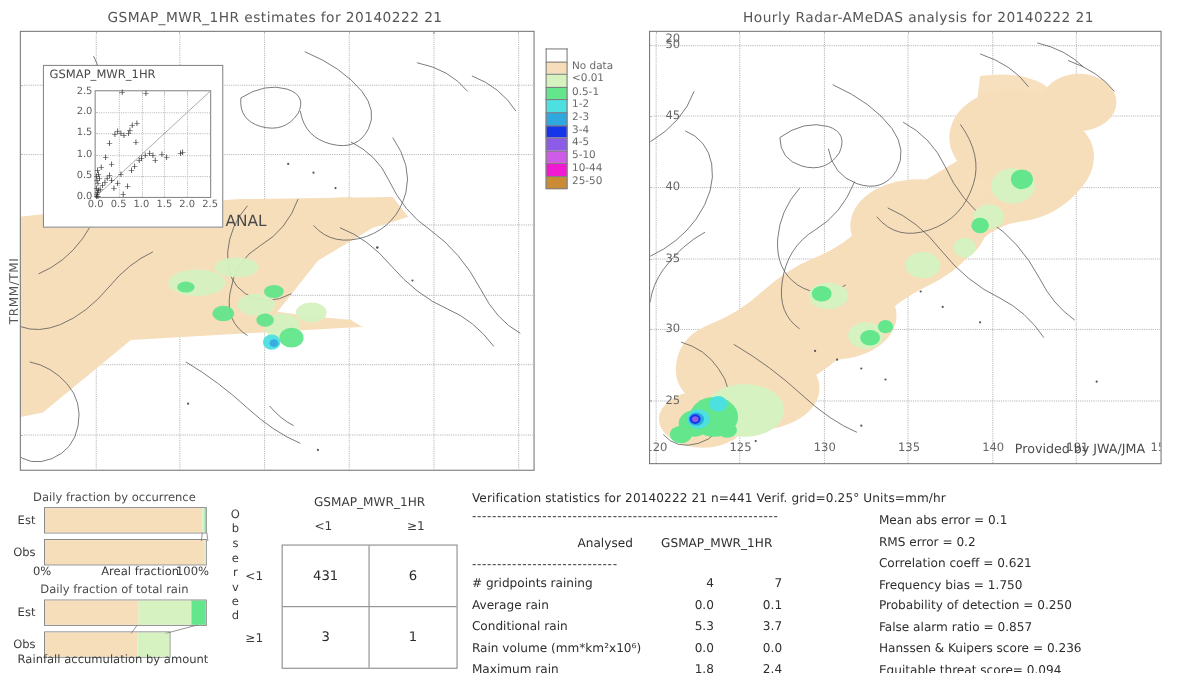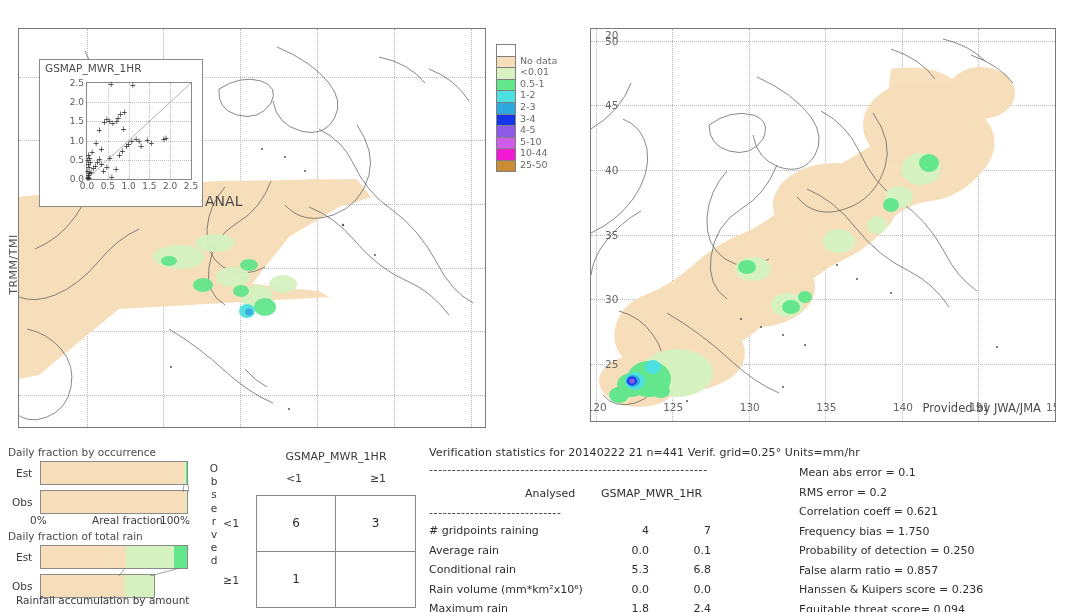--- a/index.html
+++ b/index.html
@@ -52,21 +52,21 @@
   #ylabel-left {
     position:absolute; left:-22px; top:258px; width:70px;
     transform: rotate(-90deg); transform-origin: center;
     font-size:11px; color:#555; text-align:center; letter-spacing:.5px;
   }
 
   #provided { position:absolute; right:14px; bottom:6px; font-size:11.5px; color:#4a4a4a; }
 
   
   .barblock { position:absolute; }
-  .bar-title { position:absolute; width:100%; text-align:left; font-size:10.5px; color:#4a4a4a; white-space:nowrap; }
+  .bar-title { position:absolute; width:100%; text-align:center; font-size:10.5px; color:#4a4a4a; white-space:nowrap; }
   .bar-row { position:absolute; height:24px; border:1px solid #8a8a8a; display:flex; background:#fff; }
   .bar-seg { height:100%; }
   .bar-tag { position:absolute; font-size:10.5px; color:#3a3a3a; }
   .bar-axlbl { position:absolute; font-size:10.5px; color:#3a3a3a; white-space:nowrap; }
   .lead { position:absolute; }
 
   
   #ct { position:absolute; left:256px; top:450px; width:160px; }
   #ct-title { position:absolute; width:100%; text-align:center; font-size:11px; color:#3a3a3a; top:0; }
   .ct-colh { position:absolute; top:22px; font-size:11px; color:#3a3a3a; text-align:center; width:76px; }
@@ -92,20 +92,21 @@
   .vrow .lbl { position:absolute; left:0; white-space:nowrap;text-align:center; }
   .vrow .v1  { position:absolute; left:180px; width:40px; text-align:right; }
   .vrow .v2  { position:absolute; left:242px; width:40px; text-align:right; }
   .srow { position:absolute; left:370px; white-space:nowrap; height:19.5px; }
 </style>
 </head>
 <body>
 
 <div id="page">
 
+  <div class="ttl" style="left:0; top:8px; width:500px;">GSMAP_MWR_1HR estimates for 20140222 21</div>
 
   <div class="panel" id="left-map" style="left:18px; top:28px; width:468px; height:400px;">
     <div class="gridlines">
       <div class="gl-v" style="left:14.5%"></div>
         <div class="gl-v" style="left:31%"></div>
       <div class="gl-v" style="left:47.5%"></div>
         <div class="gl-v" style="left:64%"></div>
       <div class="gl-v" style="left:80.5%"></div>
         <div class="gl-v" style="left:97%"></div>
       <div class="gl-h" style="top:12%"></div>
@@ -296,20 +297,21 @@
       <div class="cb-row">
         <div class="cb-sw" style="background: rgb(242, 25, 210);"></div>
         <div class="cb-lb">10-44</div>
       </div>
       <div class="cb-row">
         <div class="cb-sw" style="background: rgb(201, 139, 51);"></div>
         <div class="cb-lb">25-50</div>
       </div>
     </div>
 
+  <div class="ttl" style="left:590px; top:8px; width:490px;">Hourly Radar-AMeDAS analysis for 20140222 21</div>
 
   <div class="panel" id="right-map" style="left:590px; top:28px; width:466px; height:394px;">
     <div class="gridlines">
       <div class="gl-v" style="left:1%"></div>
         <div class="gl-v" style="left:17.5%"></div>
       <div class="gl-v" style="left:34%"></div>
         <div class="gl-v" style="left:50.5%"></div>
       <div class="gl-v" style="left:67%"></div>
         <div class="gl-v" style="left:83.5%"></div>
       <div class="gl-h" style="top:3%"></div>
@@ -468,20 +470,21 @@
 
   <div id="ct">
     <div id="ct-title">GSMAP_MWR_1HR</div>
     <div class="ct-colh" style="left:0;">&lt;1</div>
     <div class="ct-colh" style="left:84px;">≥1</div>
     <div id="ct-rowlabels">
       <div class="ct-rowh" style="top:22px;">&lt;1</div>
       <div class="ct-rowh" style="top:79px;">≥1</div>
     </div>
     <div id="ct-grid">
+      <div class="ct-cell">431</div>
       <div class="ct-cell">6</div>
       <div class="ct-cell">3</div>
       <div class="ct-cell">1</div>
     </div>
   </div>
 
   <div id="vstats">
     <div id="vs-header">Verification statistics for 20140222 21   n=441   Verif. grid=0.25°   Units=mm/hr</div>
     <div class="dash" style="left:0; top:17px;">-------------------------------------------------------------</div>
 
@@ -498,21 +501,21 @@
           <span class="v2">7</span>
         </div>
         <div class="vrow" style="top: 97.5px;">
           <span class="lbl">Average rain</span>
           <span class="v1">0.0</span>
           <span class="v2">0.1</span>
         </div>
         <div class="vrow" style="top: 117px;">
           <span class="lbl">Conditional rain</span>
           <span class="v1">5.3</span>
-          <span class="v2">6.8</span>
+          <span class="v2">3.7</span>
         </div>
         <div class="vrow" style="top: 136.5px;">
           <span class="lbl">Rain volume (mm*km²x10⁶)</span>
           <span class="v1">0.0</span>
           <span class="v2">0.0</span>
         </div>
         <div class="vrow" style="top: 156px;">
           <span class="lbl">Maximum rain</span>
           <span class="v1">1.8</span>
           <span class="v2">2.4</span>

